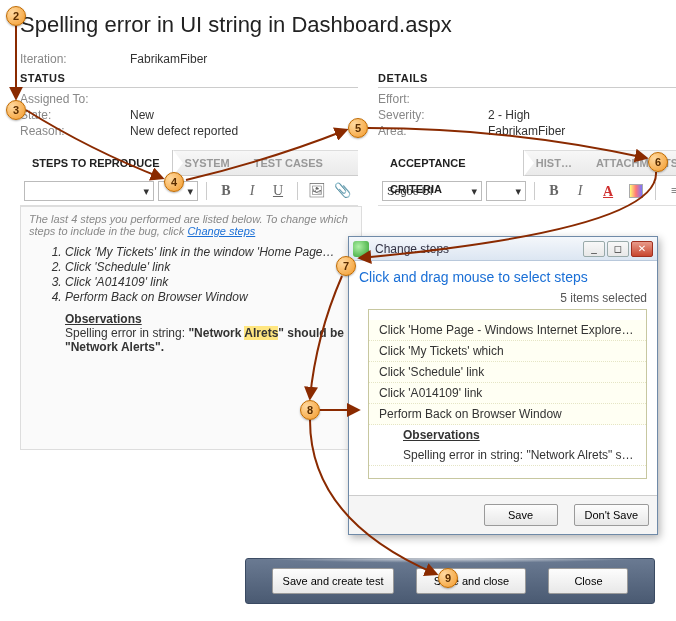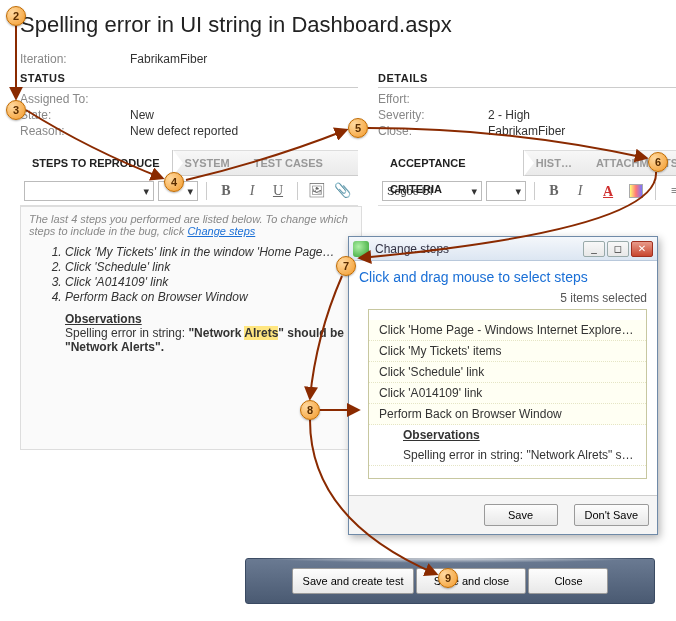--- a/index.html
+++ b/index.html
@@ -257,21 +257,21 @@
     left: 245px;
     top: 558px;
     width: 410px;
     height: 46px;
     background: linear-gradient(#6a7a92,#4a5a72);
     border: 1px solid #3a4a62;
     border-radius: 3px;
     display: flex;
     align-items: center;
     justify-content: center;
-    gap: 2px;
+    gap: 22px;
     z-index: 10;
   }
   .bottombar::before{
     content:"";
     position:absolute;
     left:0; right:0; top:-8px; height:12px;
     background: radial-gradient(ellipse at center, rgba(255,255,255,.9), rgba(255,255,255,0) 70%);
     pointer-events:none;
   }
   .bottombar .btn { min-width: 110px; height: 26px; }
@@ -370,21 +370,21 @@
       <div class="sect-head">DETAILS</div>
       <div class="row">
           <span class="label">Effort:</span>
           <span class="val"></span>
         </div>
       <div class="row">
           <span class="label">Severity:</span>
           <span class="val">2 - High</span>
         </div>
       <div class="row">
-          <span class="label">Close:</span>
+          <span class="label">Area:</span>
           <span class="val">FabrikamFiber</span>
         </div>
 
       <div class="tabstrip">
         <div class="tab active">ACCEPTANCE CRITERIA</div>
         <div class="tab-sep-arrow"></div>
         <div class="tab">HIST…</div>
         <div class="tab">ATTACHMENTS</div>
       </div>
 
@@ -426,21 +426,21 @@
       <span class="winbtn">_</span>
       <span class="winbtn">◻</span>
       <span class="winbtn close">✕</span>
     </span>
   </div>
   <div class="dlg-body">
     <div class="dlg-instr">Click and drag mouse to select steps</div>
     <div class="dlg-count">5 items selected</div>
     <div class="stepbox">
       <div class="stepitem">Click 'Home Page - Windows Internet Explorer' t…</div>
-      <div class="stepitem">Click 'My Tickets' items</div>
+      <div class="stepitem">Click 'My Tickets' which</div>
       <div class="stepitem">Click 'Schedule' link</div>
       <div class="stepitem">Click 'A014109' link</div>
       <div class="stepitem">Perform Back on Browser Window</div>
       <div class="stepitem obs-h">Observations</div>
       <div class="stepitem obs-t">Spelling error in string: "Network Alrets" should…</div>
     </div>
   </div>
   <div class="dlg-foot">
     <button class="btn">Save</button>
     <button class="btn">Don't Save</button>

